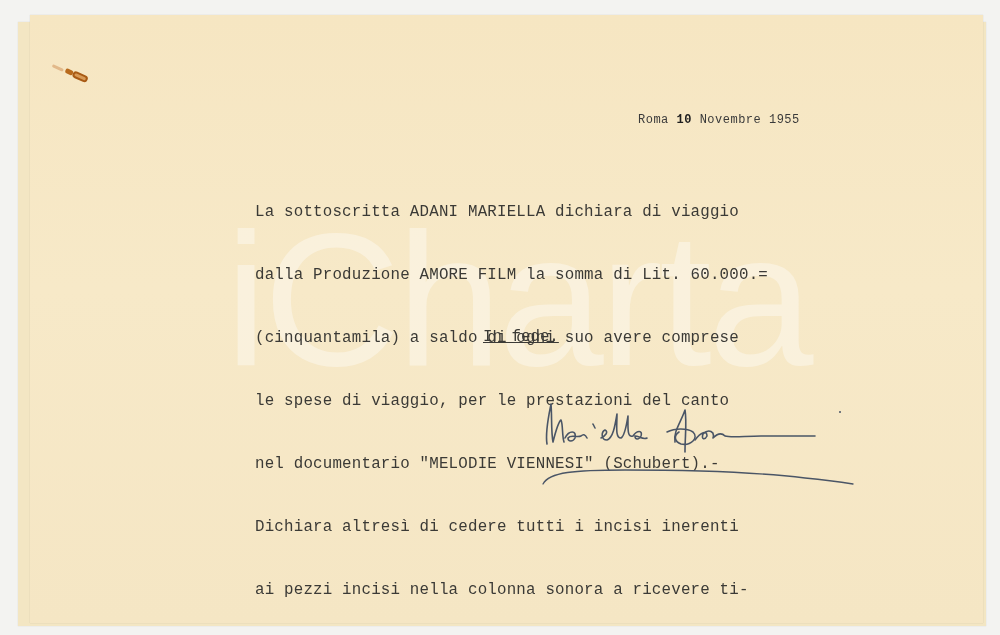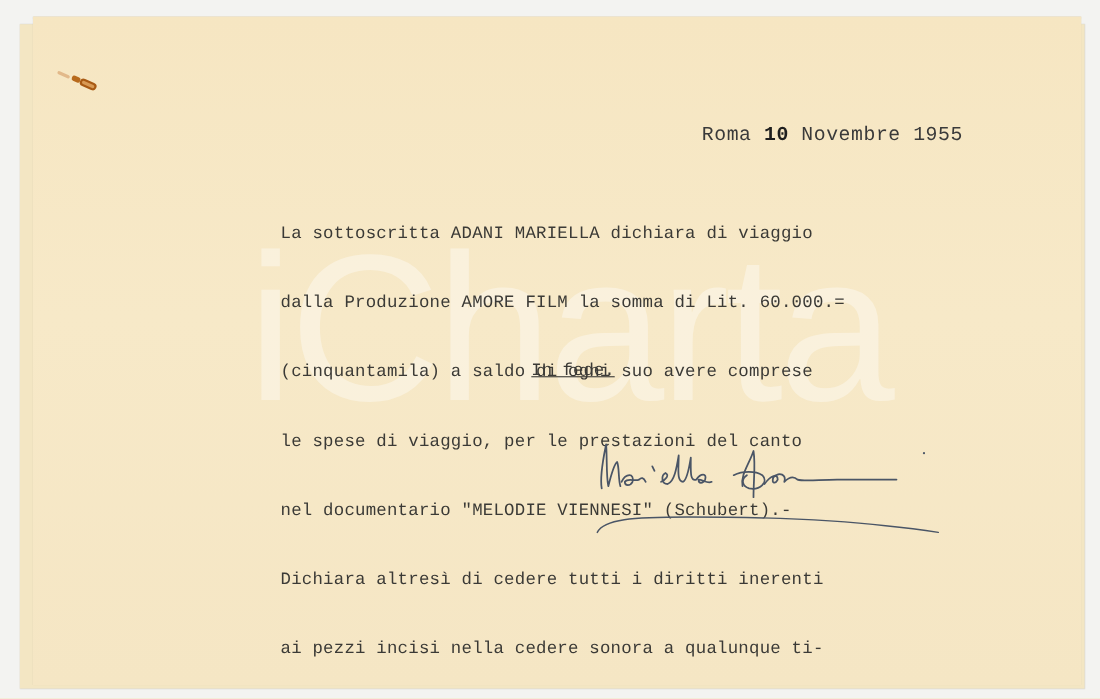--- a/index.html
+++ b/index.html
@@ -66,21 +66,21 @@
       height: 7px;
       border: 2px solid #a85a14;
       border-radius: 4px;
       box-sizing: border-box;
       background: #d89a55;
     }
     .date-line {
       position: absolute;
       left: 638px;
       top: 113px;
-      font-size: 18px;
+      font-size: 12px;
       letter-spacing: 0.5px;
       color: #3a3a3a;
       white-space: pre;
     }
     .date-line .day {
       font-weight: bold;
       color: #1e1e1e;
     }
     .body-text {
       position: absolute;
@@ -141,22 +141,22 @@
 <div class="watermark">iCharta</div>
 
 <div class="date-line"><span>Roma</span> <span class="day">10</span> <span>Novembre 1955</span></div>
 
 <div class="body-text">
   <span class="line">La sottoscritta ADANI MARIELLA dichiara di viaggio</span>
   <span class="line">dalla Produzione AMORE FILM la somma di Lit. 60.000.=</span>
   <span class="line">(cinquantamila) a saldo di ogni suo avere comprese</span>
   <span class="line">le spese di viaggio, per le prestazioni del canto</span>
   <span class="line">nel documentario "MELODIE VIENNESI" (Schubert).-</span>
-  <span class="line">Dichiara altresì di cedere tutti i diritti inerenti</span>
-  <span class="line">ai pezzi incisi nella cedere sonora a qualunque ti-</span>
+  <span class="line">Dichiara altresì di cedere tutti i incisi inerenti</span>
+  <span class="line">ai pezzi incisi nella colonna sonora a ricevere ti-</span>
   
 </div>
 
 <div class="closing">In fede.</div>
 
 <svg class="signature" viewBox="0 0 320 100" fill="none" stroke="#4a5566" stroke-width="1.6" stroke-linecap="round" stroke-linejoin="round">
 
   <path d="M12 52 C 10 40, 14 22, 16 12 C 17 24, 16 40, 18 50 C 20 42, 23 30, 26 28 C 28 32, 27 44, 29 50"></path>
 
   <path d="M30 46 C 34 38, 42 38, 40 46 C 38 50, 33 50, 33 46 C 36 42, 42 46, 46 44 C 48 42, 50 42, 52 46"></path>

